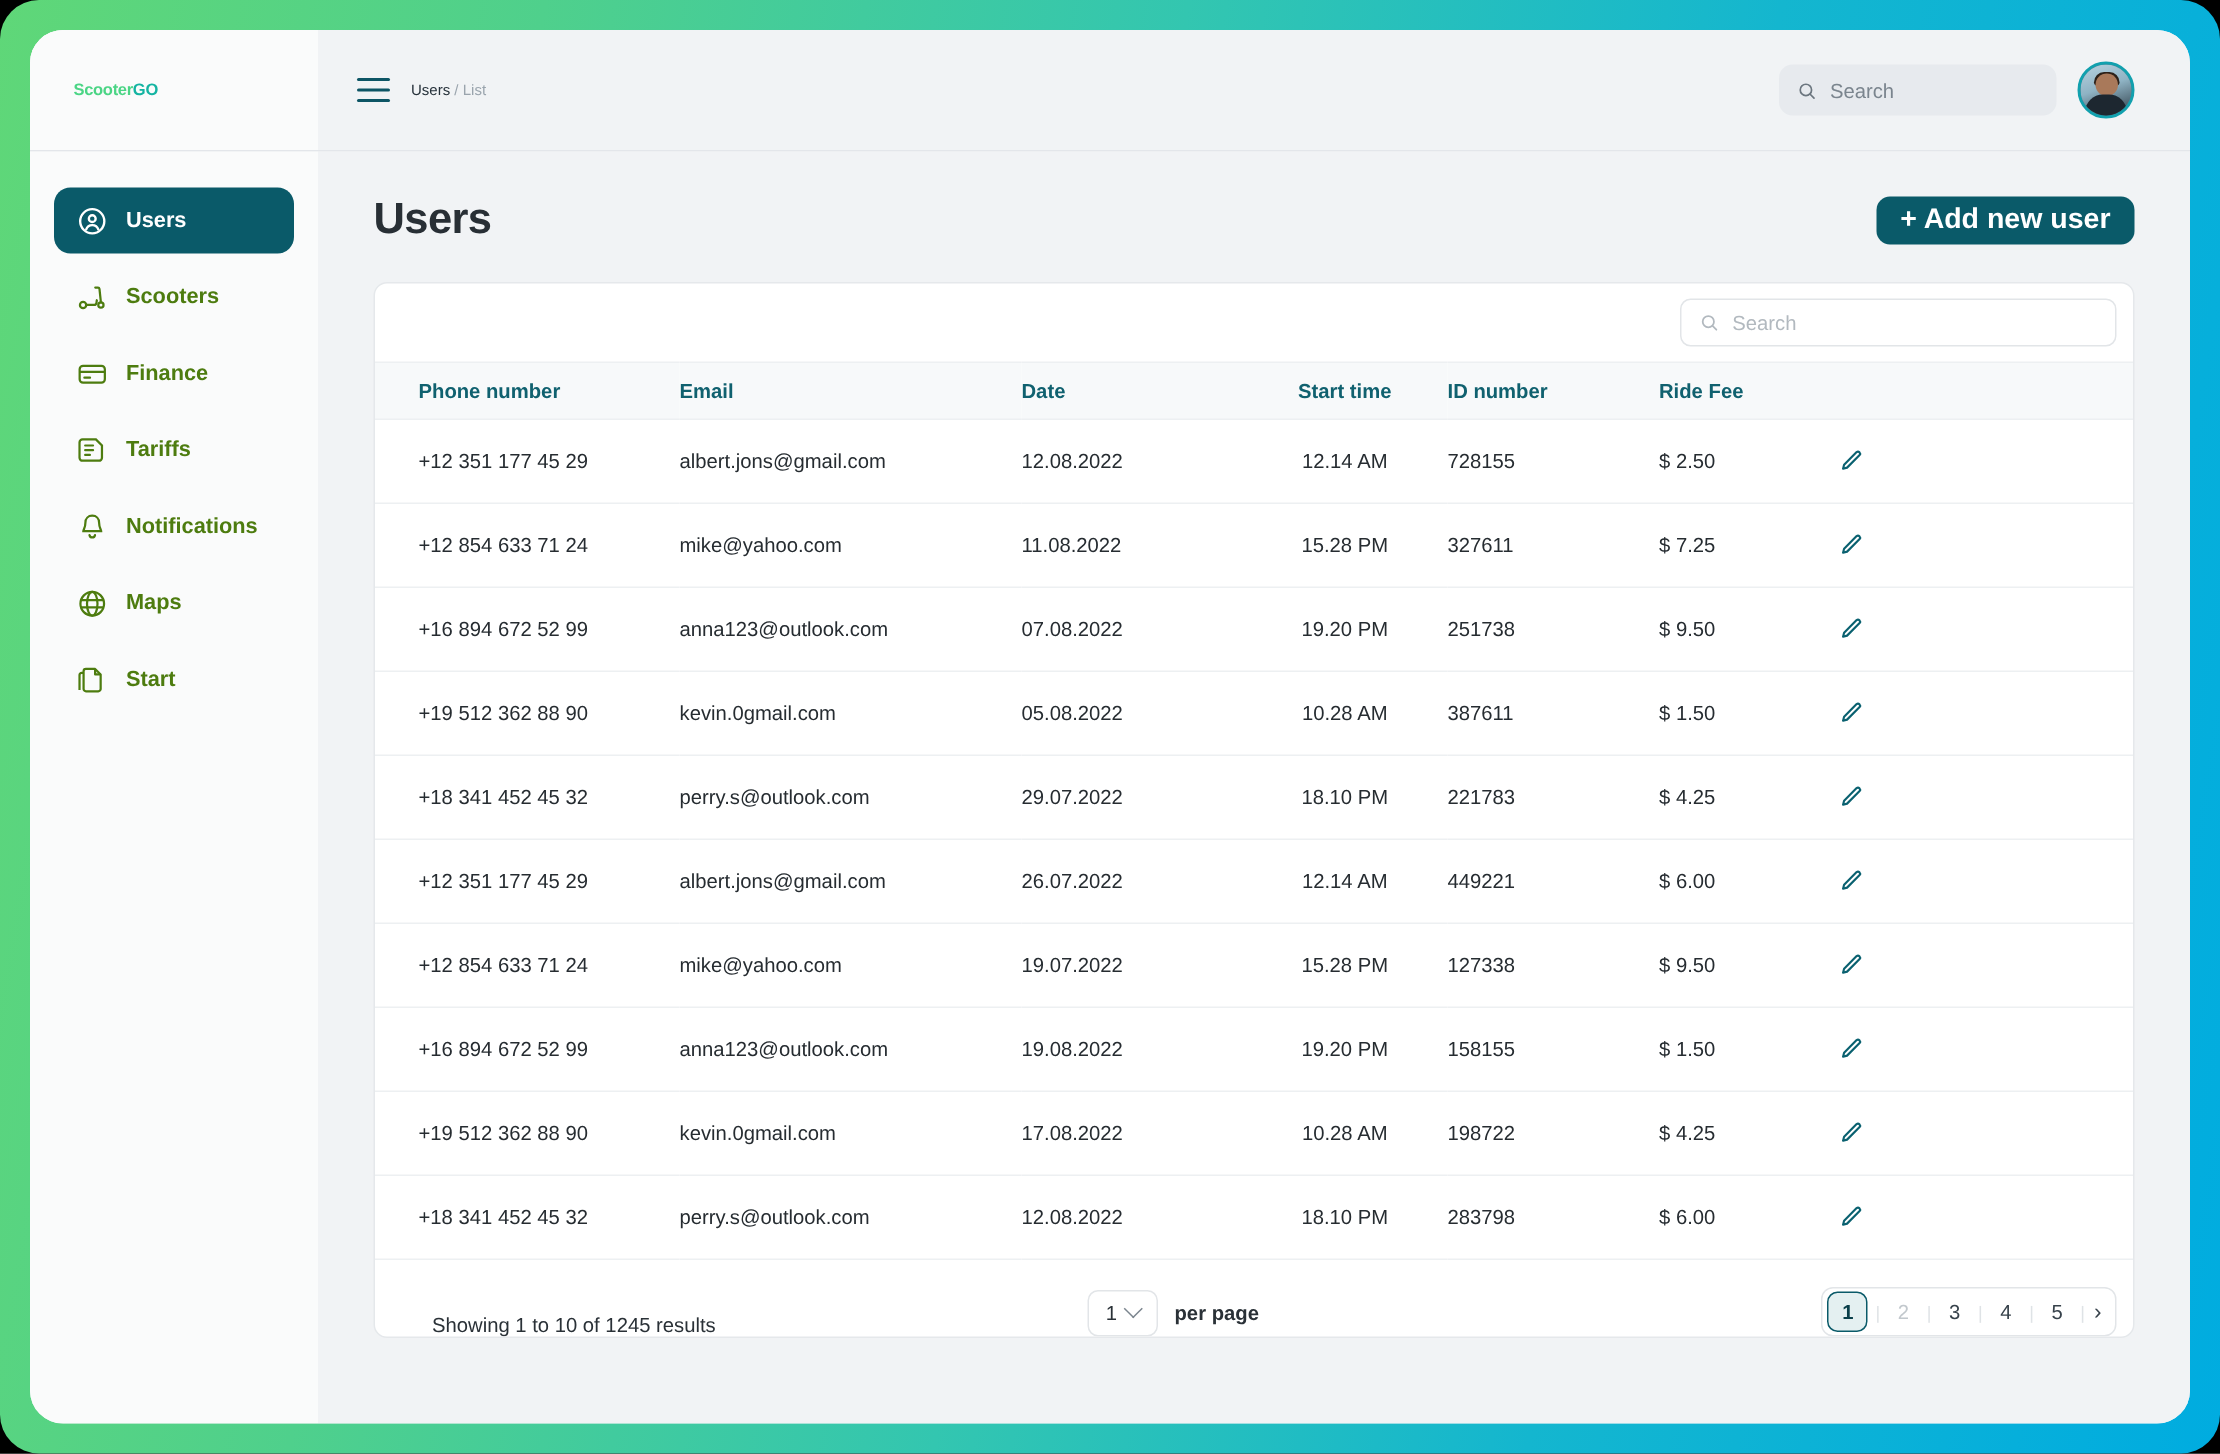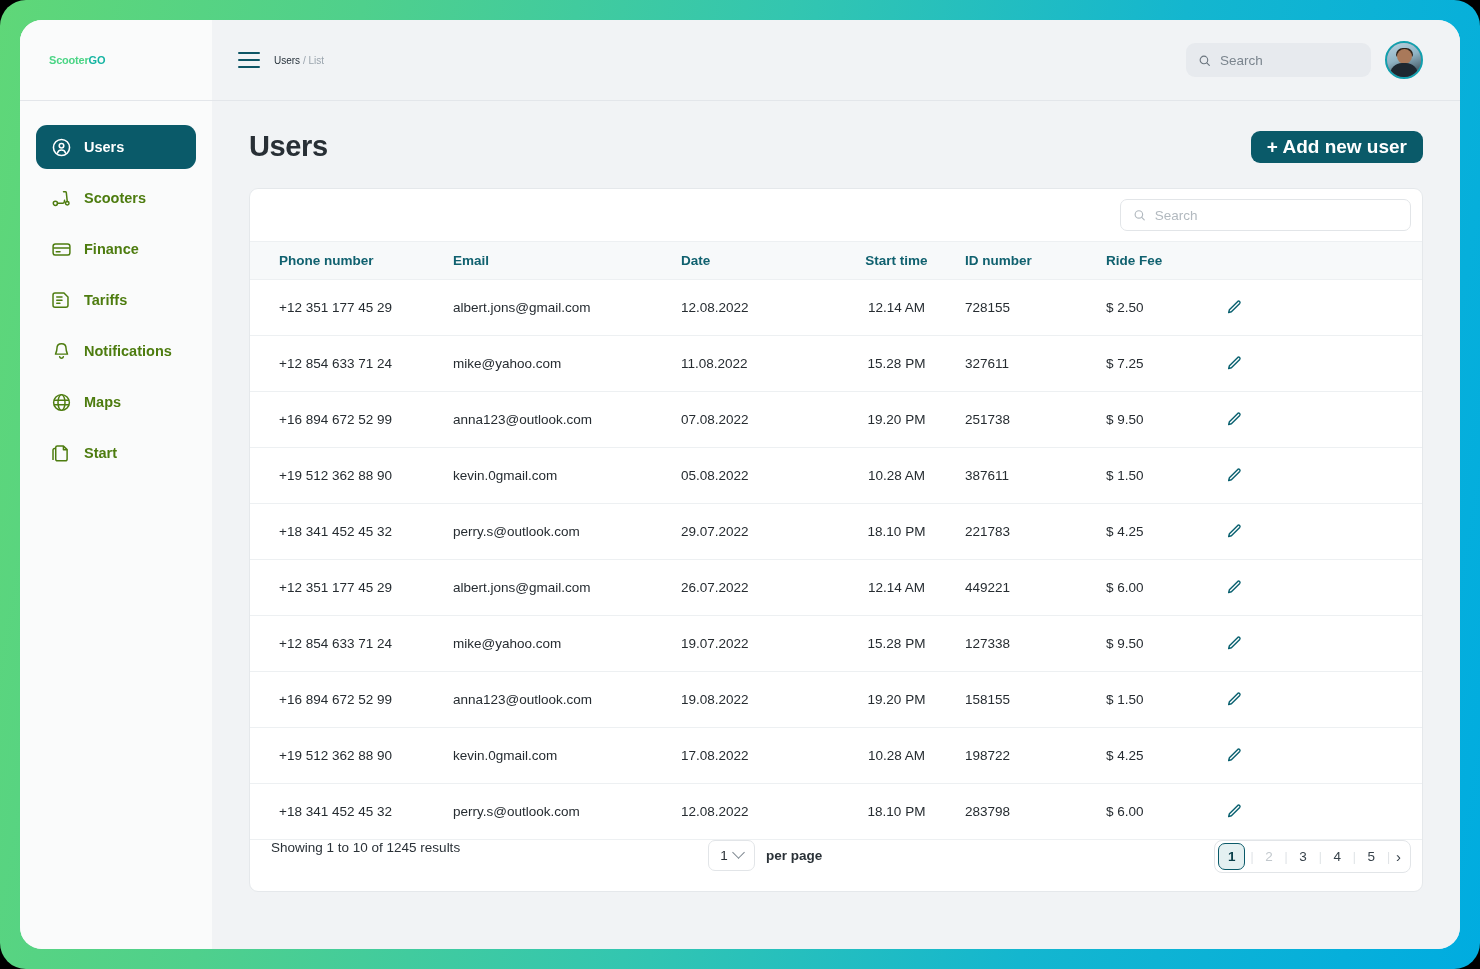--- a/index.html
+++ b/index.html
@@ -179,22 +179,22 @@
   th.c-phone { padding-left: 29px; }
   .edit-btn {
     background: transparent; border: 0; padding: 0; cursor: pointer;
     display: flex; align-items: center;
   }
   .edit-btn svg { width: 17px; height: 17px; display:block; }
 
   
   .card-foot {
     height: 51px;
-    display: flex; align-items: flex-start;
-    padding: 0 11px 0 21px;
+    display: flex; align-items: flex-end;
+    padding: 0 11px 0 38px;
     font-size: 13.5px; color: #2a3137;
   }
   .showing { width: 437px; }
   .per-page-wrap { display: flex; align-items: center; gap: 11px; }
   .mini-select {
     width: 47px; height: 31px;
     border: 1px solid #e2e5e8; border-radius: 7px;
     display: flex; align-items: center; justify-content: center; gap: 6px;
     font-size: 13.5px; color: #2a3137; cursor: pointer; background:#fff;
   }

